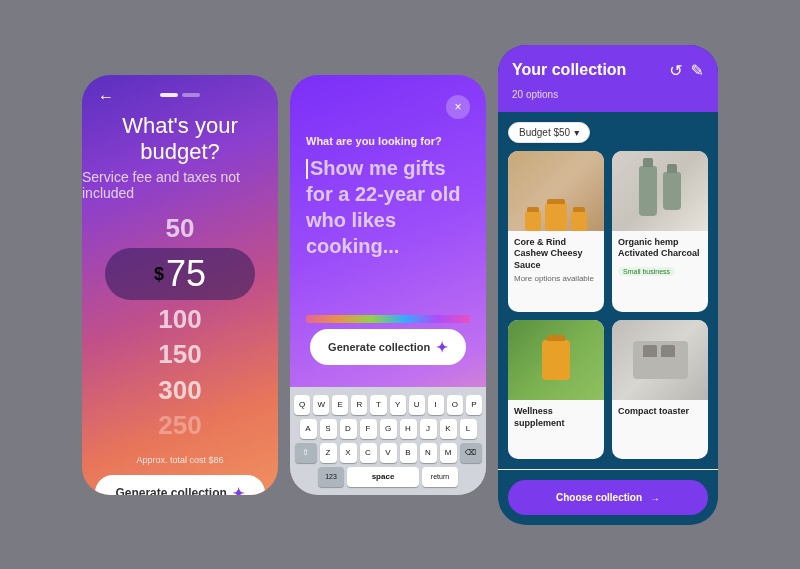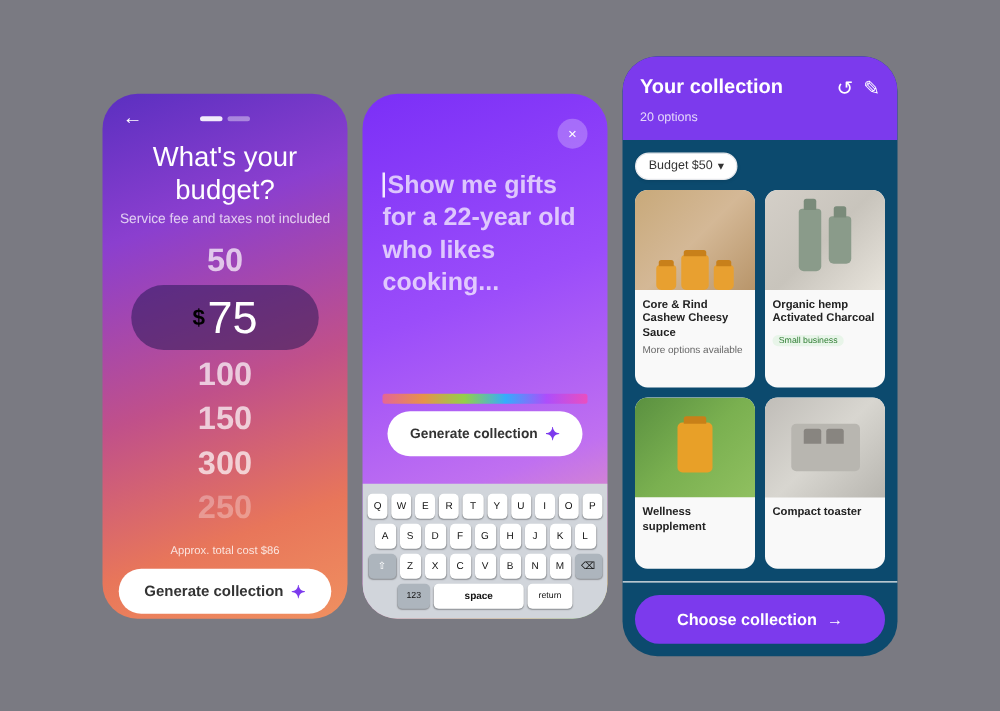--- a/index.html
+++ b/index.html
@@ -63,22 +63,22 @@
       color: white;
       font-size: 22px;
       font-weight: 400;
       text-align: center;
       margin-top: 16px;
       padding: 0 20px;
       line-height: 1.2;
     }
     .screen1-subtitle {
       color: rgba(255,255,255,0.75);
-      font-size: 11px;
-      text-align: right;
+      font-size: 14px;
+      text-align: left;
       margin-top: 4px;
     }
     .budget-list {
       display: flex;
       flex-direction: column;
       align-items: center;
       margin-top: 10px;
       width: 100%;
       flex: 1;
       position: relative;
@@ -392,21 +392,21 @@
       padding: 10px;
       border-top: 1px solid #f0f0f0;
     }
     .choose-btn {
       background: #7c3aed;
       color: white;
       border: none;
       border-radius: 25px;
       width: 100%;
       padding: 12px;
-      font-size: 13px;
+      font-size: 10px;
       font-weight: 600;
       display: flex;
       align-items: center;
       justify-content: center;
       gap: 8px;
       cursor: pointer;
     }
 
     
     .jar-group {
@@ -551,20 +551,21 @@
 
     <button class="generate-btn">
       <span>Generate collection</span>
       <span class="sparkle">✦</span>
     </button>
   </div>
 
   <div class="screen2">
     <div class="screen2-body">
       <div class="close-btn">×</div>
+      <div class="search-label">What are you looking for?</div>
       <div class="search-text">
         <span class="cursor"></span><span>Show me gifts for a 22-year old who likes cooking...</span>
       </div>
       <div class="rainbow-bar"></div>
       <button class="generate-btn2">
         <span>Generate collection</span>
         <span class="sparkle">✦</span>
       </button>
     </div>
 

